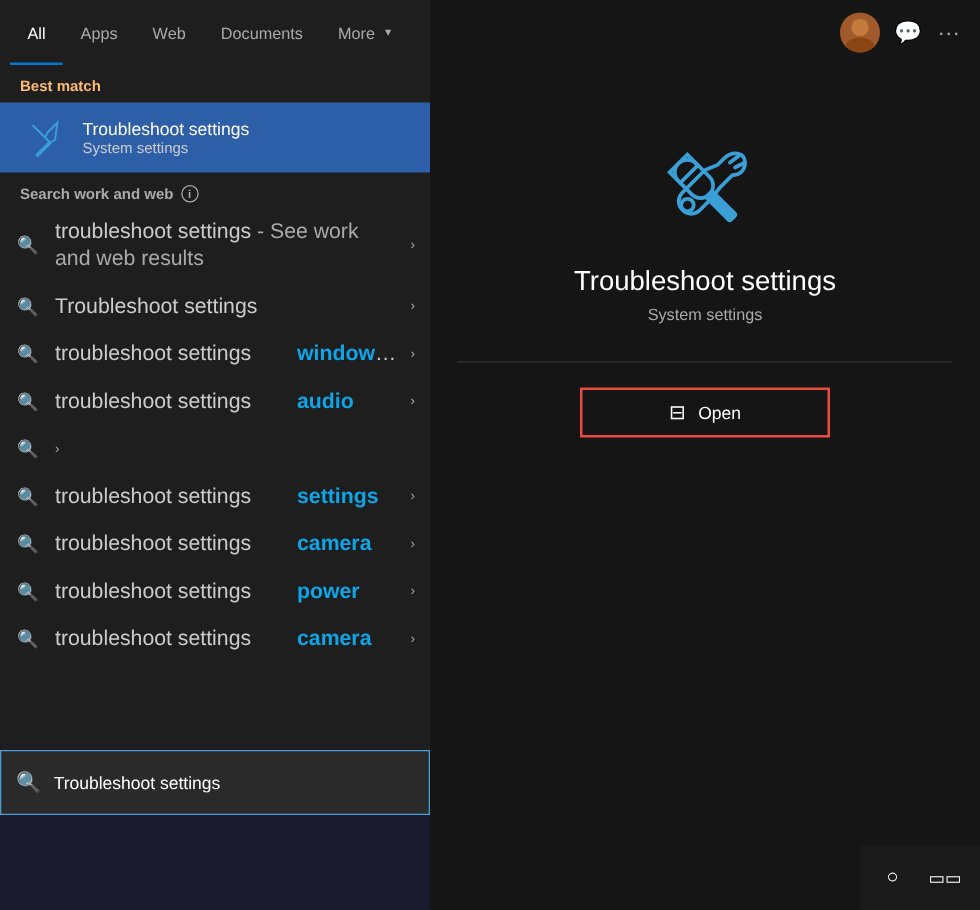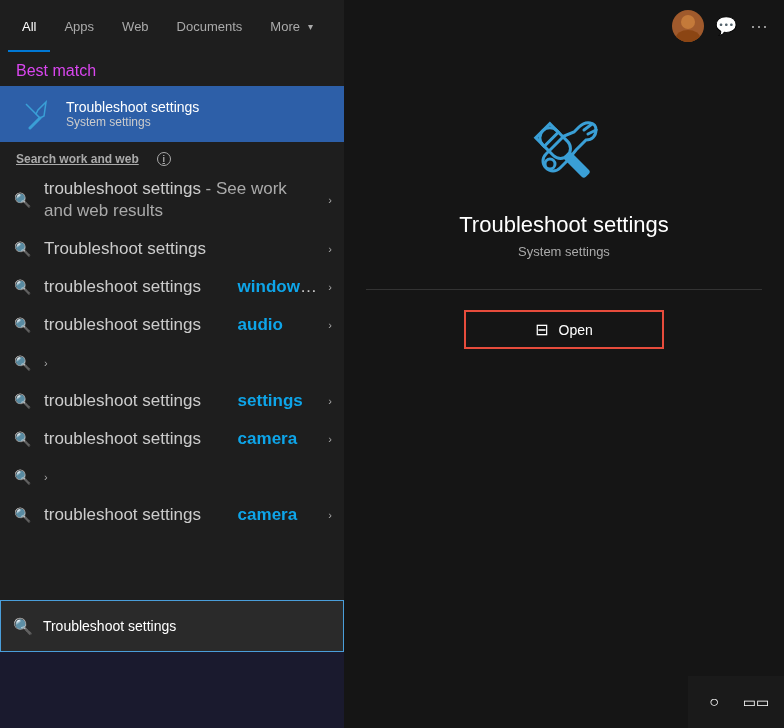--- a/index.html
+++ b/index.html
@@ -61,24 +61,24 @@
 
     .nav-more {
       display: flex;
       align-items: center;
       gap: 8px;
     }
 
     
     .section-label {
       padding: 10px 16px 6px 16px;
-      font-size: 16px;
-      color: #d946ef;
+      font-size: 12px;
+      color: #fdba74;
       text-transform: none;
-      font-weight: 400;
+      font-weight: 700;
     }
 
     
     .best-match-item {
       background: #2d5fa8;
       margin: 0;
       padding: 10px 16px;
       display: flex;
       align-items: center;
       gap: 14px;
@@ -108,25 +108,24 @@
     .best-match-subtitle {
       font-size: 12px;
       color: #ccc;
     }
 
     
     .section-header {
       padding: 10px 16px 4px 16px;
       display: flex;
       align-items: flex-start;
-      gap: 18px;
+      gap: 6px;
       font-size: 12px;
       color: #aaa;
       font-weight: 600;
-      text-decoration: underline;
     }
 
     .info-circle {
       width: 14px;
       height: 14px;
       border: 1px solid #aaa;
       border-radius: 50%;
       display: flex;
       align-items: center;
       justify-content: center;
@@ -395,20 +394,21 @@
     </div>
 
     <div class="result-item">
       <div class="result-icon">🔍</div>
       <div class="result-text">troubleshoot settings <span class="bold">camera</span></div>
       <div class="result-arrow">›</div>
     </div>
 
     <div class="result-item">
       <div class="result-icon">🔍</div>
+      <div class="result-text">troubleshoot settings <span class="bold">power</span></div>
       <div class="result-arrow">›</div>
     </div>
 
     <div class="result-item">
       <div class="result-icon">🔍</div>
       <div class="result-text">troubleshoot settings <span class="bold">camera</span></div>
       <div class="result-arrow">›</div>
     </div>
 
   </div>

